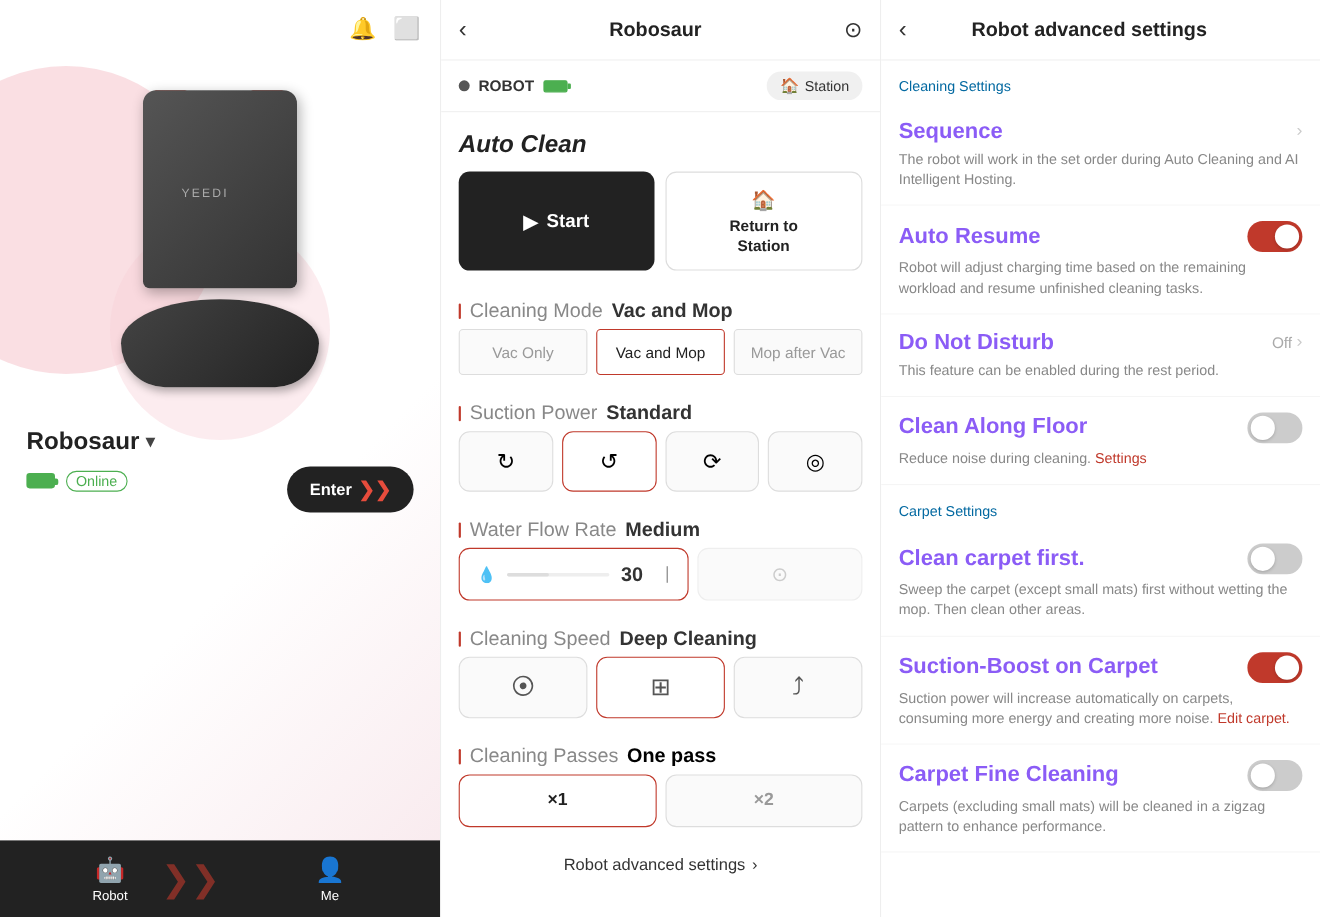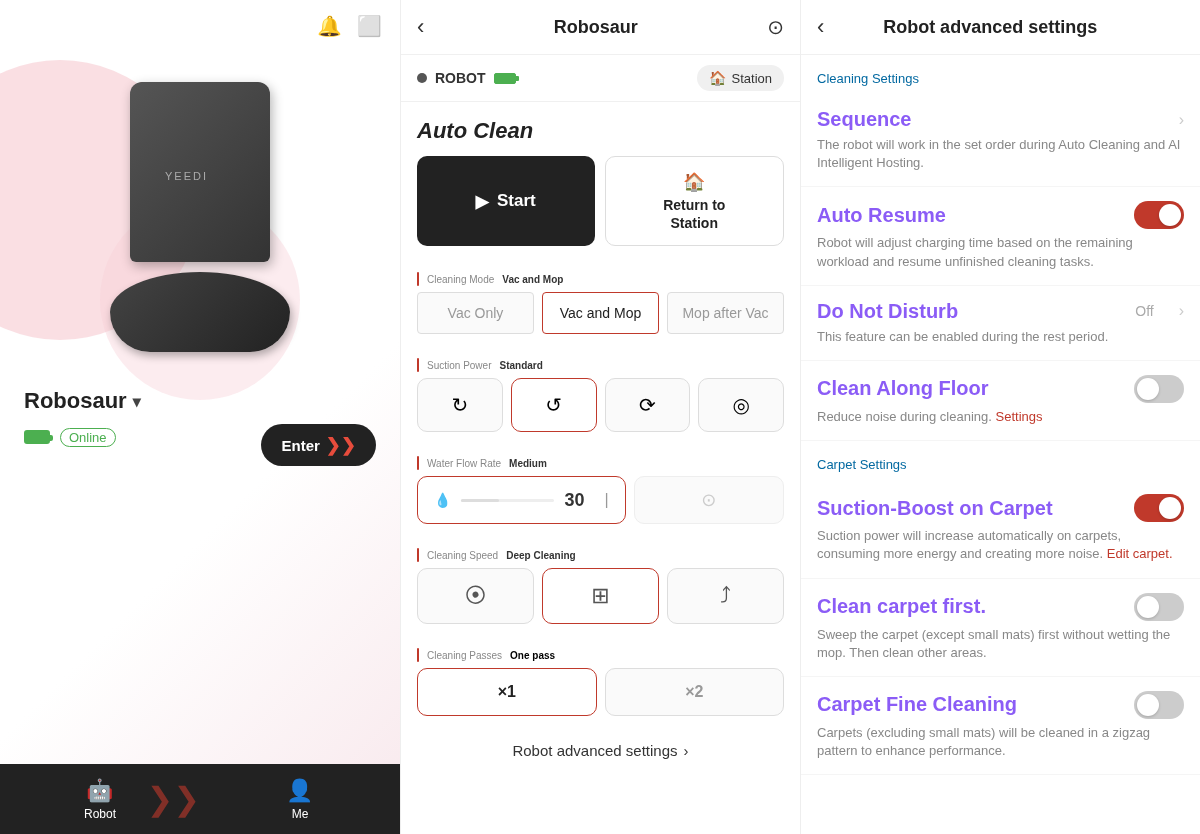--- a/index.html
+++ b/index.html
@@ -348,21 +348,21 @@
       gap: 2px;
       cursor: pointer;
     }
     .return-house-icon { font-size: 18px; margin-bottom: 2px; }
 
     .section-label {
       display: flex;
       align-items: center;
       gap: 8px;
       padding: 10px 16px 6px;
-      font-size: 10px;
+      font-size: 18px;
       color: #888;
     }
     .section-divider { width: 2px; height: 14px; background: #c0392b; border-radius: 1px; }
 
     .mode-options {
       display: flex;
       gap: 8px;
       padding: 0 16px 14px;
     }
     .mode-option {
@@ -811,21 +811,21 @@
       <div class="toggle on">
         <div class="toggle-knob"></div>
       </div>
     </div>
     <div class="settings-item-desc">Robot will adjust charging time based on the remaining workload and resume unfinished cleaning tasks.</div>
   </div>
 
   <div class="settings-item">
     <div class="settings-item-top">
       <span class="settings-item-name">Do Not Disturb</span>
-      <div style="display:flex; align-items:center; gap:21px;">
+      <div style="display:flex; align-items:center; gap:0;">
         <span class="off-label">Off</span>
         <span class="chevron-right">›</span>
       </div>
     </div>
     <div class="settings-item-desc">This feature can be enabled during the rest period.</div>
   </div>
 
   <div class="settings-item">
     <div class="settings-item-top">
       <span class="settings-item-name">Clean Along Floor</span>
@@ -836,39 +836,39 @@
     <div class="settings-item-desc">
       <span>Reduce noise during cleaning.</span>
       <a class="settings-link">Settings</a>
     </div>
   </div>
 
   <div class="settings-section-label">Carpet Settings</div>
 
   <div class="settings-item">
     <div class="settings-item-top">
+      <span class="settings-item-name">Clean carpet first.</span>
+      <div class="toggle off">
+        <div class="toggle-knob"></div>
+      </div>
+    </div>
+    <div class="settings-item-desc">Sweep the carpet (except small mats) first without wetting the mop. Then clean other areas.</div>
+  </div>
+
+  <div class="settings-item">
+    <div class="settings-item-top">
       <span class="settings-item-name">Suction-Boost on Carpet</span>
       <div class="toggle on">
         <div class="toggle-knob"></div>
       </div>
     </div>
     <div class="settings-item-desc">
       <span>Suction power will increase automatically on carpets, consuming more energy and creating more noise.</span>
       <a class="edit-link">Edit carpet.</a>
     </div>
-  </div>
-
-  <div class="settings-item">
-    <div class="settings-item-top">
-      <span class="settings-item-name">Clean carpet first.</span>
-      <div class="toggle off">
-        <div class="toggle-knob"></div>
-      </div>
-    </div>
-    <div class="settings-item-desc">Sweep the carpet (except small mats) first without wetting the mop. Then clean other areas.</div>
   </div>
 
   <div class="settings-item">
     <div class="settings-item-top">
       <span class="settings-item-name">Carpet Fine Cleaning</span>
       <div class="toggle off">
         <div class="toggle-knob"></div>
       </div>
     </div>
     <div class="settings-item-desc">Carpets (excluding small mats) will be cleaned in a zigzag pattern to enhance performance.</div>

